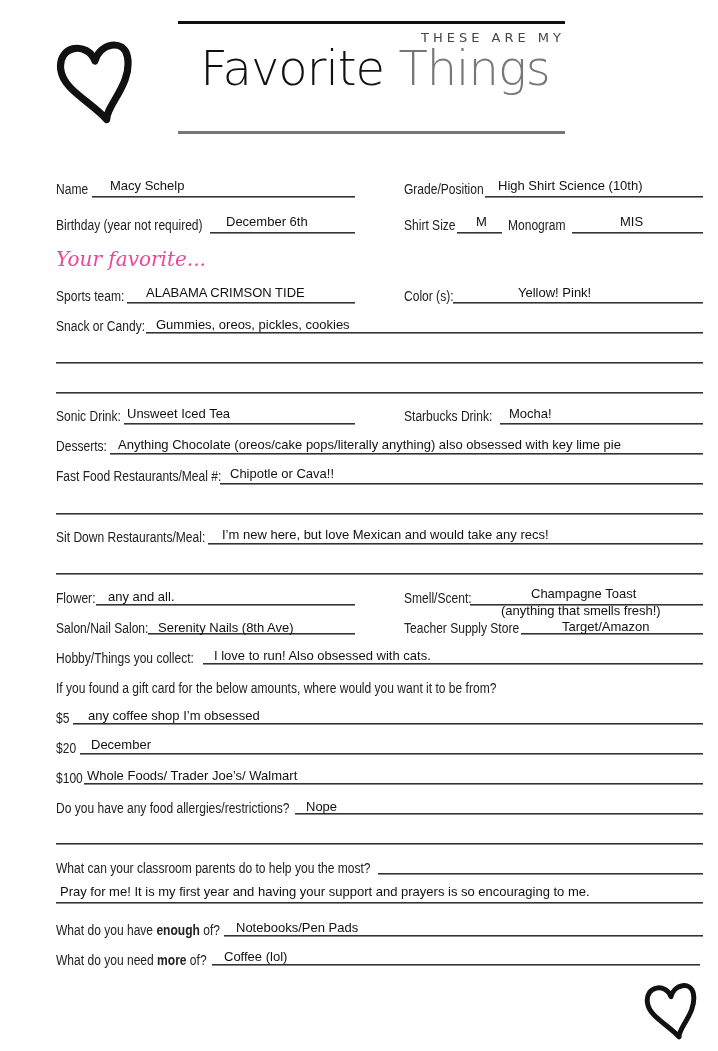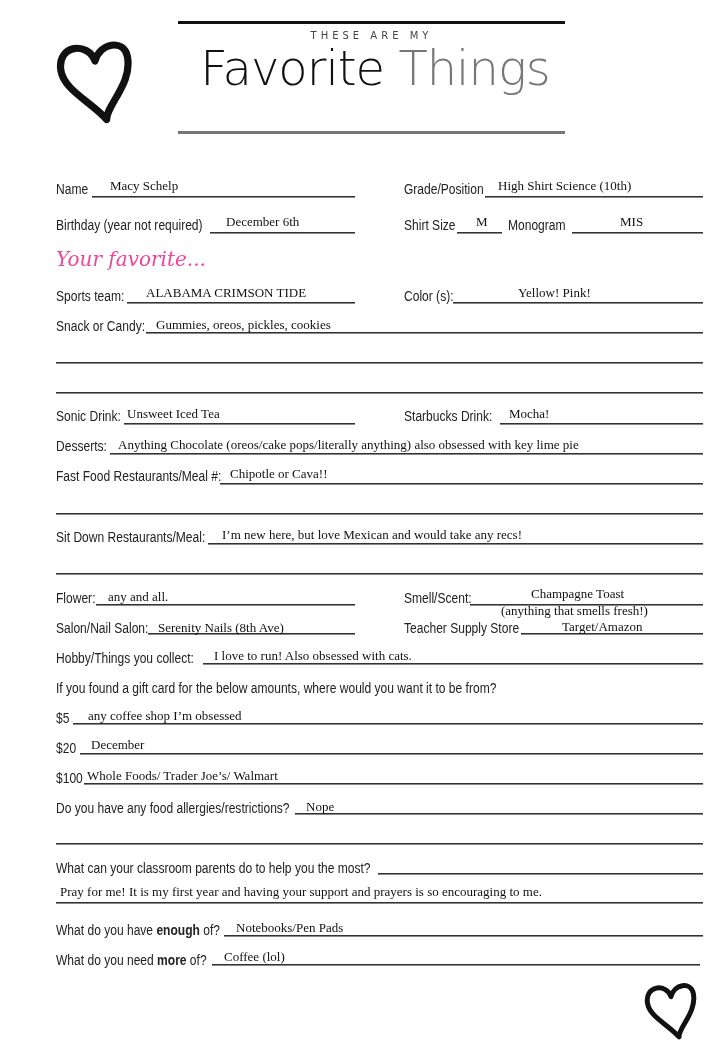--- a/index.html
+++ b/index.html
@@ -2,29 +2,29 @@
 <html><head>
 <meta charset="utf-8">
 <style>
   html, body { margin: 0; padding: 0; background: #ffffff; }
   body { width: 718px; height: 1051px; position: relative; overflow: hidden;
          font-family: "Liberation Sans", sans-serif; color: #1a1a1a; }
   .abs { position: absolute; }
   
   .hdr-line-top { left: 178px; top: 21px; width: 387px; height: 3px; background: #111; }
   .hdr-line-bot { left: 178px; top: 131px; width: 387px; height: 3px; background: #777; }
-  .hdr-small { left: 178px; top: 30px; width: 387px; text-align: center; font-size: 10px; letter-spacing: 4px; color: #444; font-family: "DejaVu Sans", sans-serif; }
+  .hdr-small { left: 178px; top: 30px; width: 387px; text-align: right; font-size: 13px; letter-spacing: 4px; color: #444; font-family: "DejaVu Sans", sans-serif; }
   .hdr-title { left: 180px; top: 40px; width: 390px; font-family: "DejaVu Sans", sans-serif; font-size: 48px; font-weight: 200; letter-spacing: -1px; white-space: nowrap; text-align: center; }
   .hdr-title .fav { color: #111; }
   .hdr-title .things { color: #777; }
   .heart-tl { left: 50px; top: 34px; width: 90px; height: 90px; }
   .heart-br { left: 640px; top: 978px; width: 62px; height: 62px; }
 
   .lbl { font-family: "Liberation Sans", sans-serif; font-size: 14px; color: #222; white-space: nowrap; transform: scaleX(0.86); transform-origin: left center; }
-  .val { font-family: Liberation Serif, serif; font-size: 13px; color: #111; white-space: nowrap; text-align: center; }
+  .val { font-family: Liberation Sans, sans-serif; font-size: 13px; color: #111; white-space: nowrap; text-align: center; }
   .line { height: 1px; background: #333; border-bottom: 1px solid #888; }
   .your-fav { font-family: "DejaVu Serif", serif; font-style: italic; font-size: 20px; color: #ec4899; }
   b { font-weight: bold; }
 </style>
 </head>
 <body>
 
 <div class="abs hdr-line-top"></div>
 <div class="abs hdr-small">THESE ARE MY</div>
 <div class="abs hdr-title"><span class="fav">Favorite</span> <span class="things">Things</span></div>

